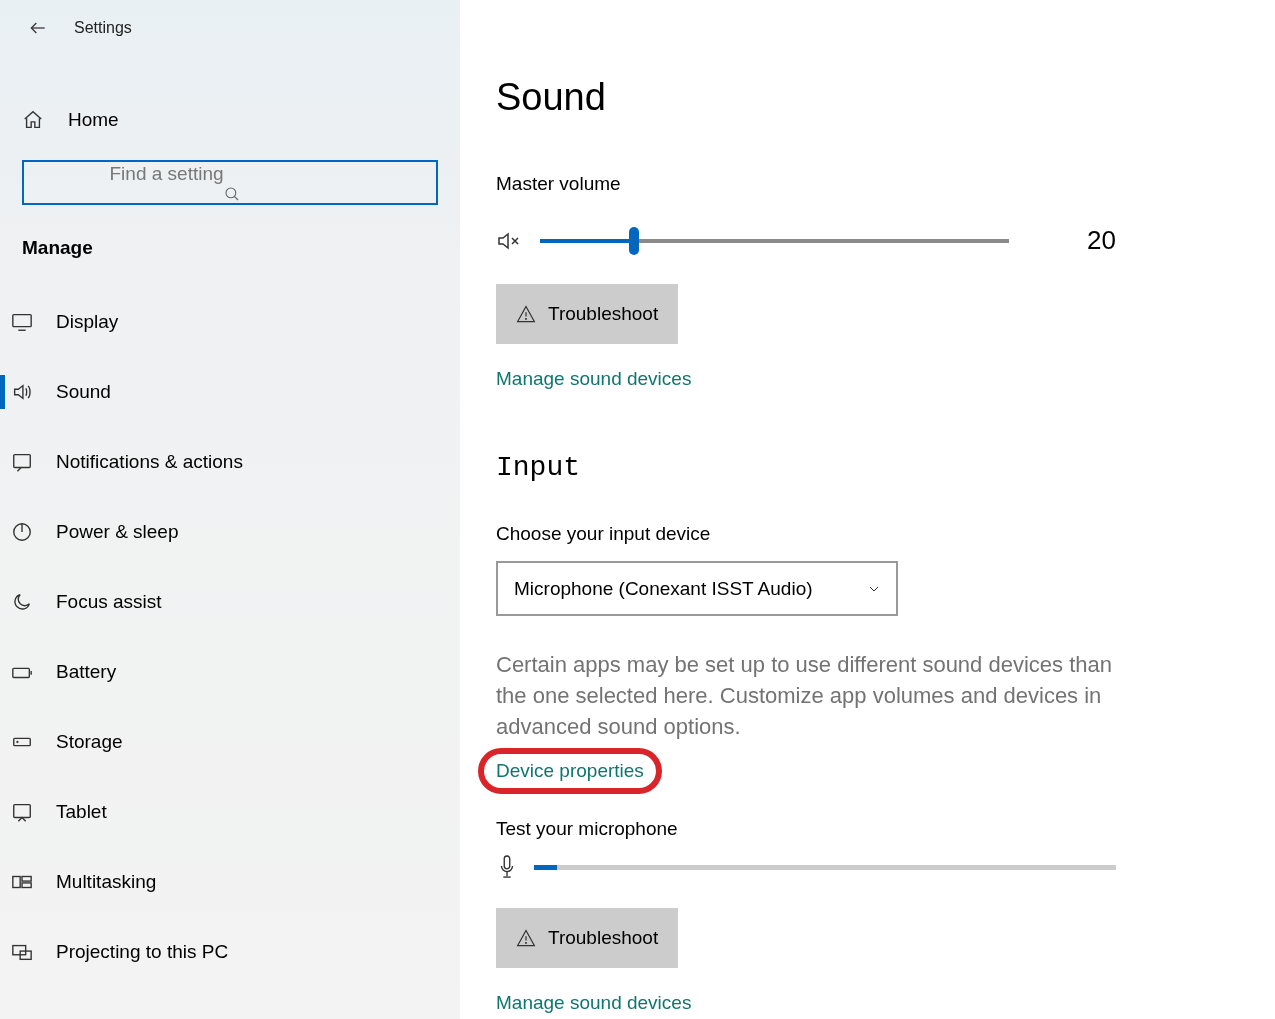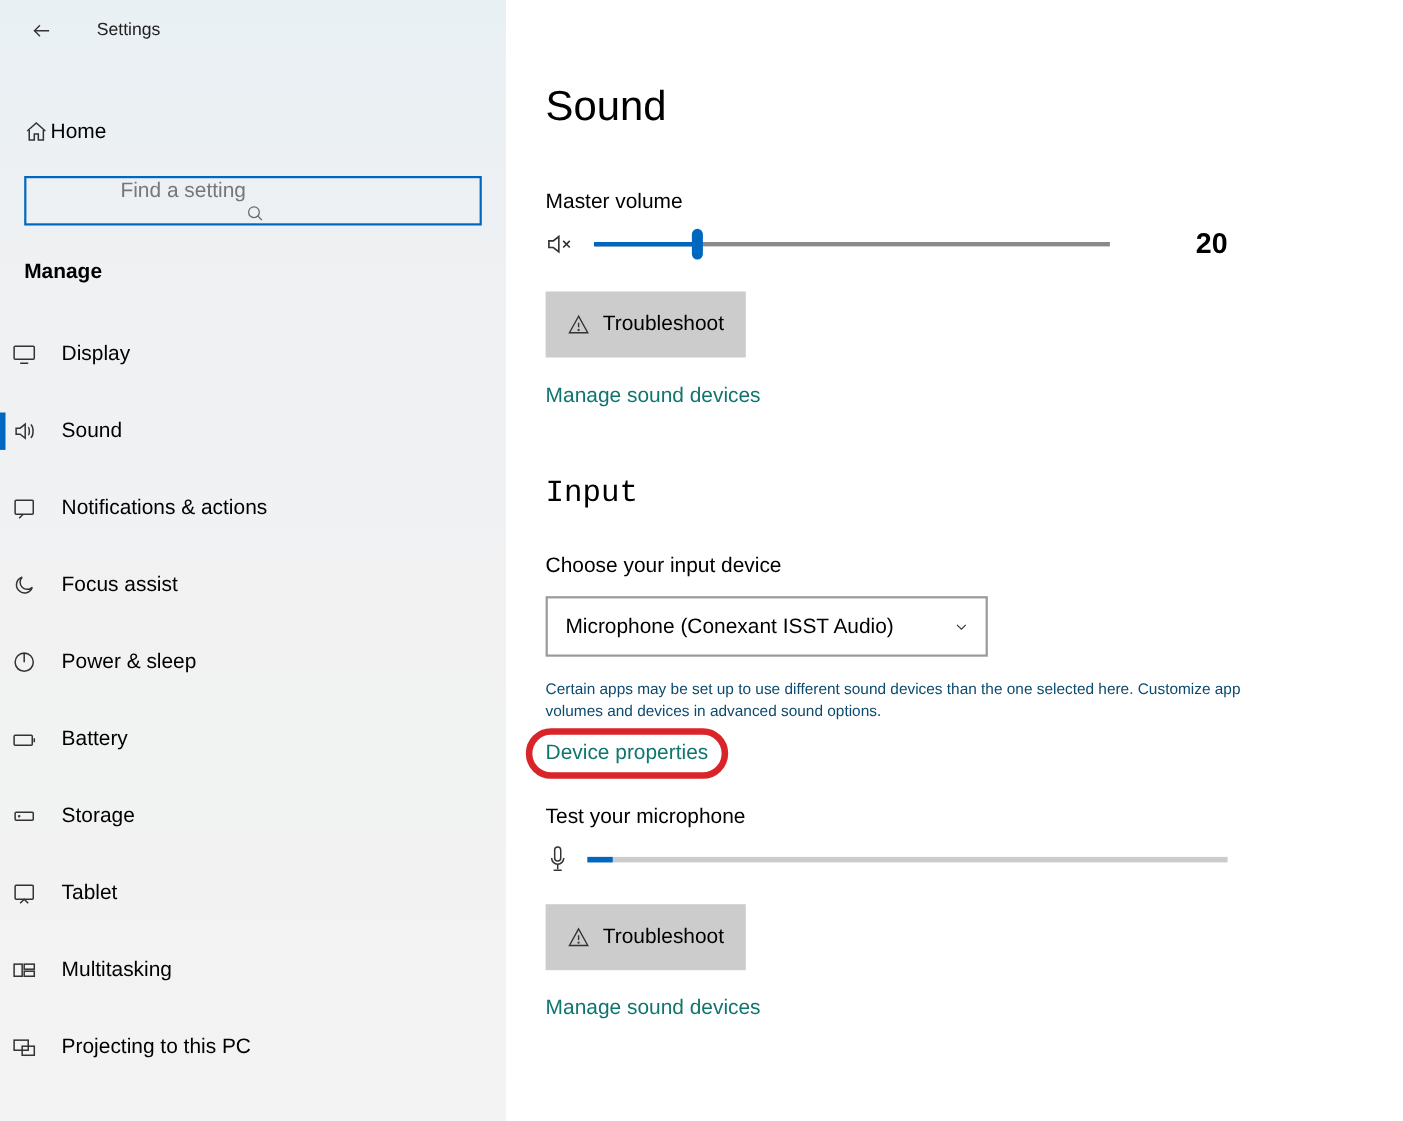--- a/index.html
+++ b/index.html
@@ -25,33 +25,33 @@
     height: 48px;
     padding: 8px 0 0 22px;
   }
   .back-btn {
     width: 32px; height: 32px;
     display: flex; align-items: center; justify-content: center;
     cursor: pointer;
   }
   .header-title {
     font-size: 16px;
-    margin-left: 34px;
+    margin-left: 20px;
     color: #222;
   }
   .home-row {
     display: flex;
     align-items: center;
     padding: 0 0 0 22px;
     margin-top: 48px;
     height: 48px;
     cursor: pointer;
   }
   .home-row .icon { width: 24px; display:flex;align-items:center; }
-  .home-row .label { font-size: 19px; }
+  .home-row .label { font-size: 19px; margin-left: 22px; }
   .search-wrap { padding: 16px 22px 0 22px; }
   .search-box {
     width: 100%;
     height: 45px;
     border: 2px solid #0067c0;
     background: transparent;
     display: flex;
     align-items: center;
     padding: 0 12px 0 16px;
     flex-direction: column;
@@ -95,23 +95,22 @@
 
   .main {
     flex: 1;
     padding: 76px 0 0 36px;
     overflow: hidden;
   }
   .page-title { font-size: 38px; font-weight: 400; letter-spacing: 0px;}
   .section-label { font-size: 19px; margin-top: 54px; }
   .volume-row {
     display: flex; align-items:center;
-    margin-top: 11px;
+    margin-top: 30px;
     width: 620px;
-    font-weight: bold;
   }
   .mute-icon { width: 28px; display:flex;align-items:center; }
   .slider-track {
     position: relative;
     flex: 1;
     height: 4px;
     background: #8a8a8a;
     margin: 0 18px 0 16px;
   }
   .slider-fill {
@@ -151,23 +150,23 @@
     border: 2px solid #999;
     margin-top: 16px;
     display: flex;
     align-items: center;
     padding: 0 14px 0 16px;
     cursor: pointer;
     justify-content: space-between;
     font-size: 19px;
   }
   .helper-text {
-    font-size: 14px;
-    color: #0c4a6e;
-    margin-top: 20px;
+    font-size: 22px;
+    color: #737373;
+    margin-top: 34px;
     max-width: 640px;
     line-height: 1.4;
   }
   .highlight-oval {
     position: relative;
     display: inline-block;
     margin-top: 18px;
   }
   .highlight-oval::before {
     content:"";
@@ -253,33 +252,33 @@
           <svg width="22" height="22" viewBox="0 0 24 24" fill="none" stroke="#333" stroke-width="1.5">
             <rect x="3" y="4" width="18" height="14" rx="1"></rect>
             <path d="M7 22l4-4"></path>
           </svg>
         </span>
       <span class="label">Notifications &amp; actions</span>
     </div>
     <div class="nav-item">
       <span class="icon">
           <svg width="22" height="22" viewBox="0 0 24 24" fill="none" stroke="#333" stroke-width="1.5">
-            <path d="M20 14A8 8 0 1 1 10 4a6.5 6.5 0 0 0 10 10z"></path>
-          </svg>
-        </span>
-      <span class="label">Focus assist</span>
-    </div>
-    <div class="nav-item">
-      <span class="icon">
-          <svg width="22" height="22" viewBox="0 0 24 24" fill="none" stroke="#333" stroke-width="1.5">
             <circle cx="12" cy="12" r="9"></circle>
             <path d="M12 3v9"></path>
           </svg>
         </span>
       <span class="label">Power &amp; sleep</span>
+    </div>
+    <div class="nav-item">
+      <span class="icon">
+          <svg width="22" height="22" viewBox="0 0 24 24" fill="none" stroke="#333" stroke-width="1.5">
+            <path d="M20 14A8 8 0 1 1 10 4a6.5 6.5 0 0 0 10 10z"></path>
+          </svg>
+        </span>
+      <span class="label">Focus assist</span>
     </div>
     <div class="nav-item">
       <span class="icon">
           <svg width="22" height="22" viewBox="0 0 24 24" fill="none" stroke="#333" stroke-width="1.5">
             <rect x="2" y="8" width="18" height="10" rx="1"></rect>
             <path d="M22 11v4"></path>
           </svg>
         </span>
       <span class="label">Battery</span>
     </div>

